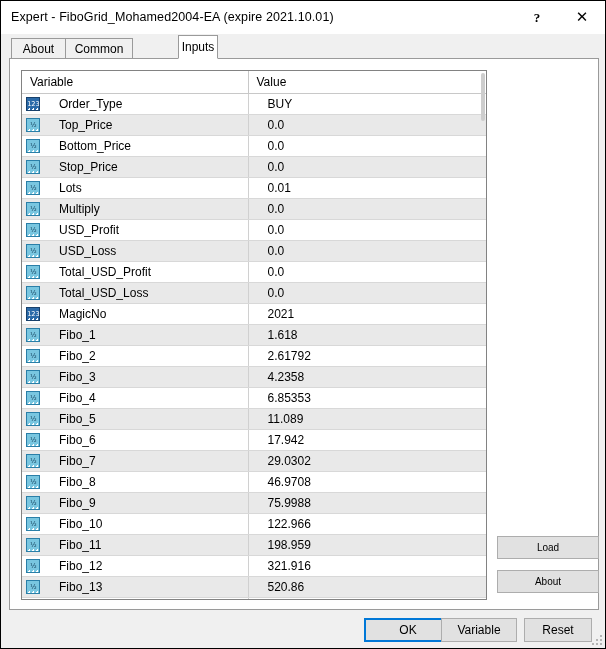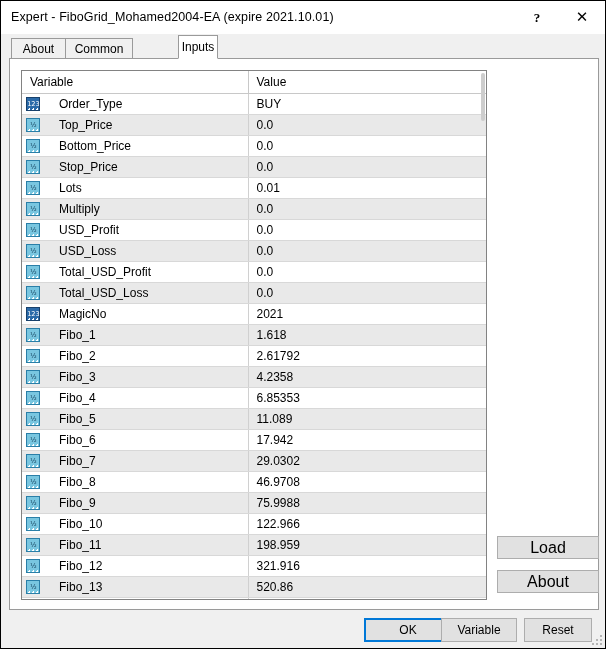--- a/index.html
+++ b/index.html
@@ -164,21 +164,21 @@
     border-right: 1px solid #d0d0d0;
     padding: 0;
     vertical-align: middle;
     color: #000;
     font-size: 12px;
     white-space: nowrap;
     overflow: hidden;
   }
   table.grid td.val {
     border-right: none;
-    padding-left: 8px;
+    padding-left: 19px;
     margin-top: 36px;
   }
   table.grid tr.alt td { background: #e9e9e9; }
   table.grid tr.norm td { background: #ffffff; }
 
   .varcell {
     display: flex;
     align-items: center;
     height: 20px;
     padding-left: 4px;
@@ -242,21 +242,21 @@
   .sidebtn {
     position: absolute;
     width: 102px;
     height: 23px;
     box-sizing: border-box;
     background: #e1e1e1;
     border: 1px solid #adadad;
     display: flex;
     align-items: center;
     justify-content: center;
-    font-size: 16px;
+    font-size: 10px;
     color: #000;
     cursor: default;
   }
   #load-button { left: 487px; top: 477px; }
   #save-button { left: 487px; top: 511px; }
 
   
   .footbtn {
     position: absolute;
     height: 24px;

